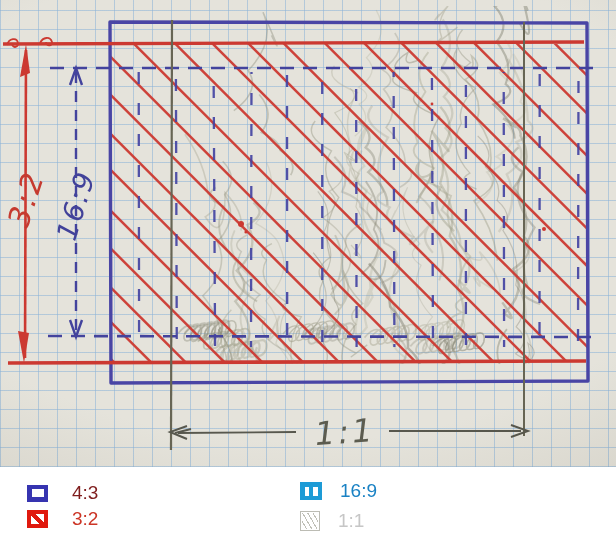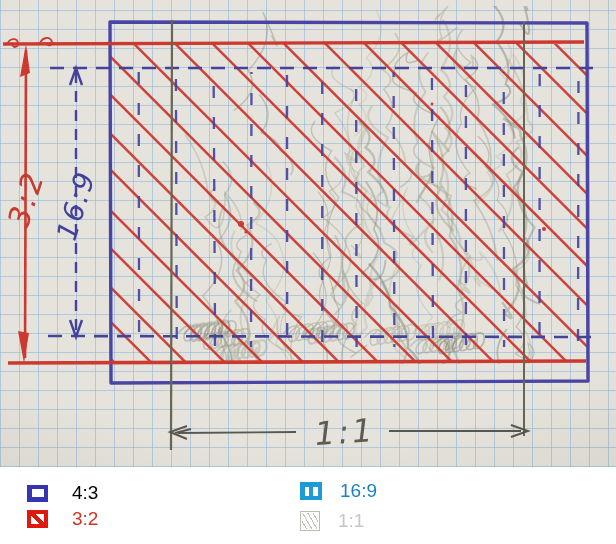--- a/index.html
+++ b/index.html
@@ -30,21 +30,21 @@
   
   .legend{position:absolute;left:0;top:467px;width:616px;height:77px;background:#fff;}
   .legend-item{position:absolute;display:flex;align-items:center;cursor:pointer;}
   .li-43 {left:27px;top:16px;}
   .li-32 {left:27px;top:42px;}
   .li-169{left:300px;top:14px;}
   .li-11 {left:300px;top:44px;}
   .legend-label{font-size:19px;line-height:20px;}
   .li-43 .legend-label,.li-32 .legend-label{margin-left:24px;}
   .li-169 .legend-label,.li-11 .legend-label{margin-left:18px;}
-  .lab-43{color:#000000;}
+  .lab-43{color:#7f1d1d;}
   .lab-32{color:#cc3526;}
   .lab-169{color:#1a82c4;}
   .lab-11{color:#c6c6c6;}
 
   .sw{position:relative;display:inline-block;}
   .sw .in{position:absolute;}
   .sw-43{width:21px;height:17px;background:#3634b0;}
   .sw-43 .in{inset:4.5px;background:#fdfdfd;}
   .sw-32{width:21px;height:18px;background:#e0190e;}
   .sw-32 .in{inset:4px;background:

